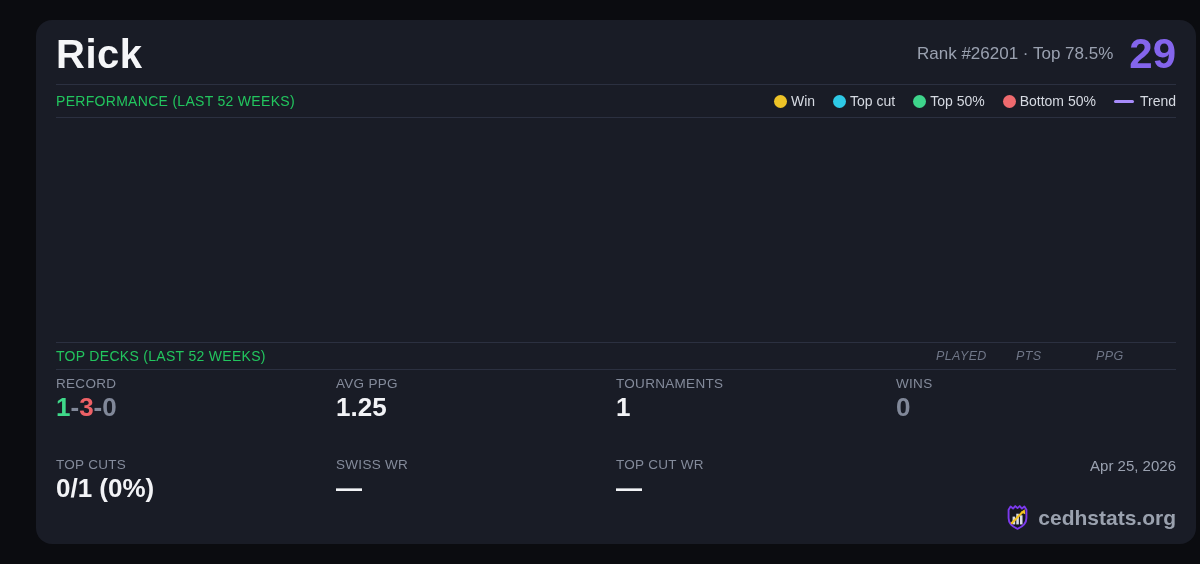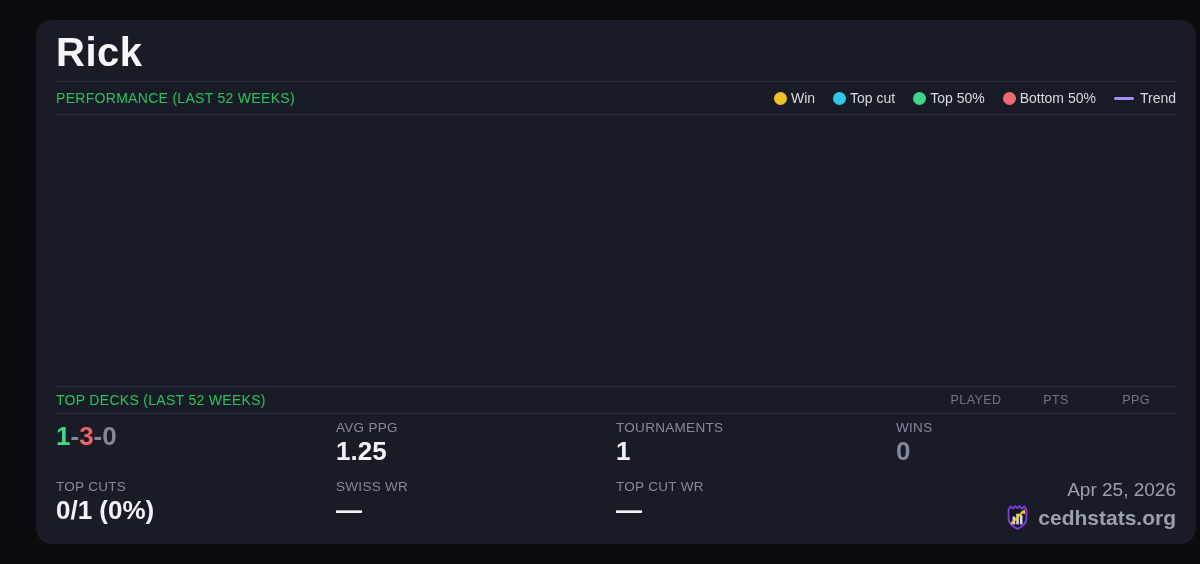--- a/index.html
+++ b/index.html
@@ -56,21 +56,21 @@
   .chart-area { flex: 1; }
 
   
   .decks-row {
     display: flex;
     align-items: center;
     justify-content: space-between;
     padding: 5px 20px;
   }
   .deck-cols { display: flex; }
-  .deck-col { width: 80px; text-align: center; color: #6f7687; font-size: 12.5px; letter-spacing: 0.4px; }
+  .deck-col { width: 80px; text-align: left; color: #6f7687; font-size: 12.5px; letter-spacing: 0.4px; font-style: italic; }
 
   
   .stats {
     display: grid;
     grid-template-columns: repeat(4, 1fr);
     grid-template-rows: 1fr 1fr;
     padding: 6px 20px 12px 20px;
     row-gap: 6px;
   }
   .stat-label { color: #848b9b; font-size: 13.5px; letter-spacing: 0.3px; }
@@ -80,31 +80,35 @@
   .c-dim { color: #818899; }
   .v-dim { color: #818899; }
 
   .footer-cell {
     display: flex;
     flex-direction: column;
     align-items: flex-end;
     justify-content: flex-end;
     gap: 2px;
   }
-  .date-text { color: #9aa1b0; font-size: 19px; text-align: center; }
-  .brand { display: flex; align-items: center; gap: 7px; }
+  .date-text { color: #9aa1b0; font-size: 15px; text-align: center; }
+  .brand { display: flex; align-items: center; gap: 7px; margin-top: 27px; }
   .brand-name { color: #9aa1ae; font-size: 21px; font-weight: 700; }
 </style>
 </head>
 <body>
 
 <div class="card">
 
   <div class="hdr">
     <div class="player-name">Rick</div>
+    <div class="hdr-right">
+      <span class="rank-text">Rank #26201 · Top 78.5%</span>
+      <span class="score">29</span>
+    </div>
   </div>
   <div class="divider"></div>
 
   <div class="perf-row">
     <div class="section-title">PERFORMANCE (LAST 52 WEEKS)</div>
     <div class="legend">
       <div class="legend-item">
         <span class="legend-dot" style="background-color: rgb(237, 195, 39);"></span>
         <span class="legend-label">Win</span>
       </div>
@@ -137,20 +141,21 @@
       <span class="deck-col">PLAYED</span>
       <span class="deck-col">PTS</span>
       <span class="deck-col">PPG</span>
     </div>
   </div>
   <div class="divider"></div>
 
   <div class="stats">
 
     <div class="stat-cell">
+      <div class="stat-label">RECORD</div>
       <div class="stat-value"><span class="c-green">1</span><span class="c-dim">-</span><span class="c-red">3</span><span class="c-dim">-</span><span class="c-dim">0</span></div>
     </div>
 
     <div class="stat-cell">
       <div class="stat-label">AVG PPG</div>
       <div class="stat-value">1.25</div>
     </div>
 
     <div class="stat-cell">
       <div class="stat-label">TOURNAMENTS</div>

